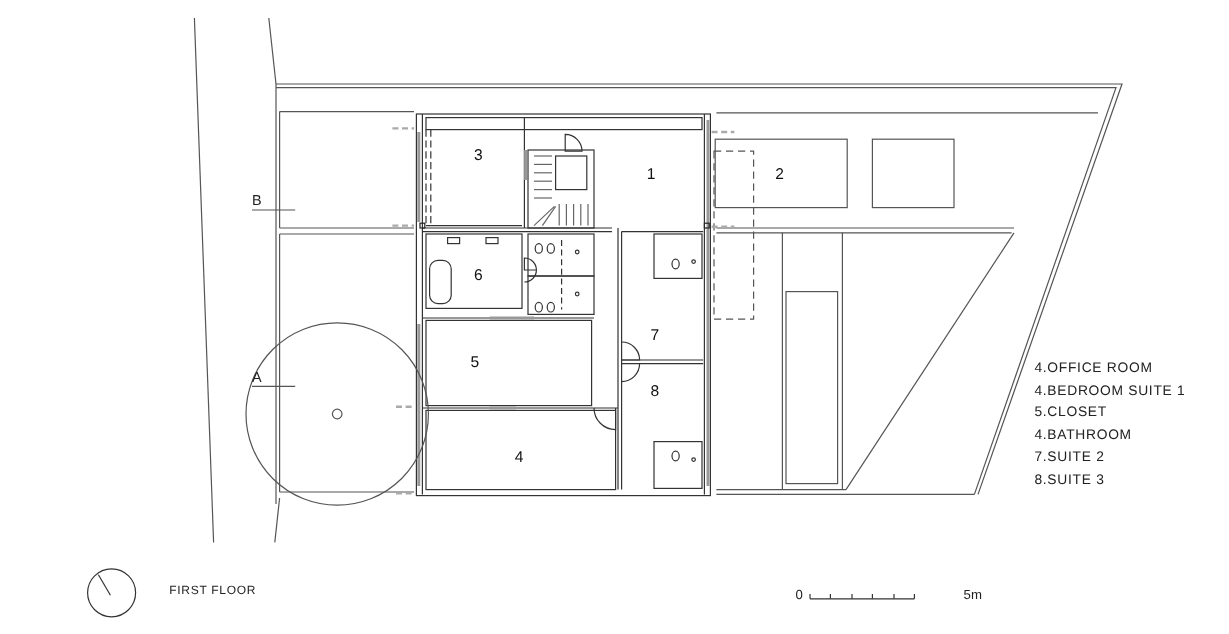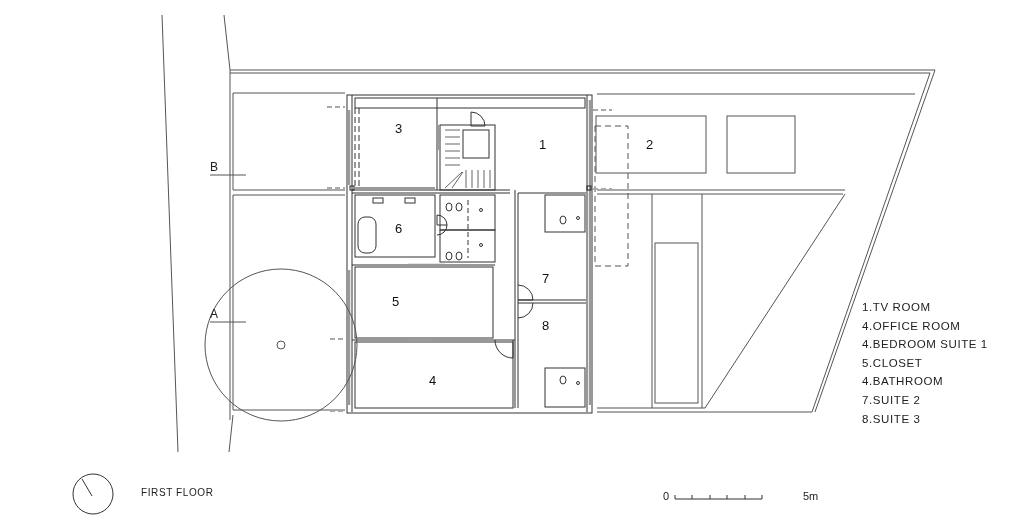--- a/index.html
+++ b/index.html
@@ -163,21 +163,20 @@
 <span class="room-num" style="left:429px;top:373px">4</span>
 <span class="room-num" style="left:392px;top:294px">5</span>
 <span class="room-num" style="left:395px;top:221px">6</span>
 <span class="room-num" style="left:542px;top:271px">7</span>
 <span class="room-num" style="left:542px;top:318px">8</span>
 
 <span class="sec" style="left:210px;top:160px">B</span>
 <span class="sec" style="left:210px;top:307px">A</span>
 
 <div class="legend">
-  <div>1.TV ROOM</div>
   <div>4.OFFICE ROOM</div>
   <div>4.BEDROOM SUITE 1</div>
   <div>5.CLOSET</div>
   <div>4.BATHROOM</div>
   <div>7.SUITE 2</div>
   <div>8.SUITE 3</div>
 </div>
 
 <span class="title">FIRST FLOOR</span>
 <span class="scale0">0</span>

